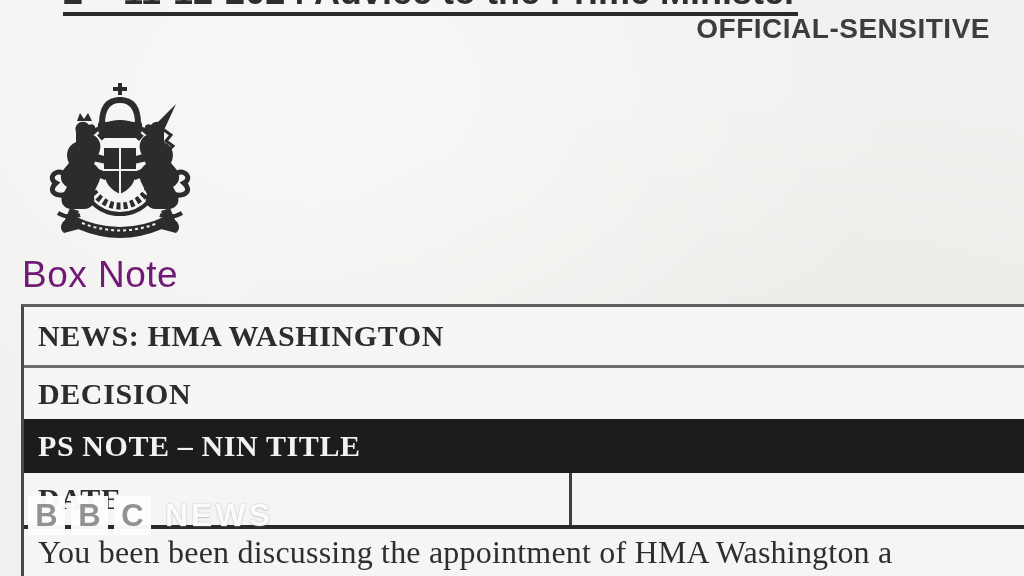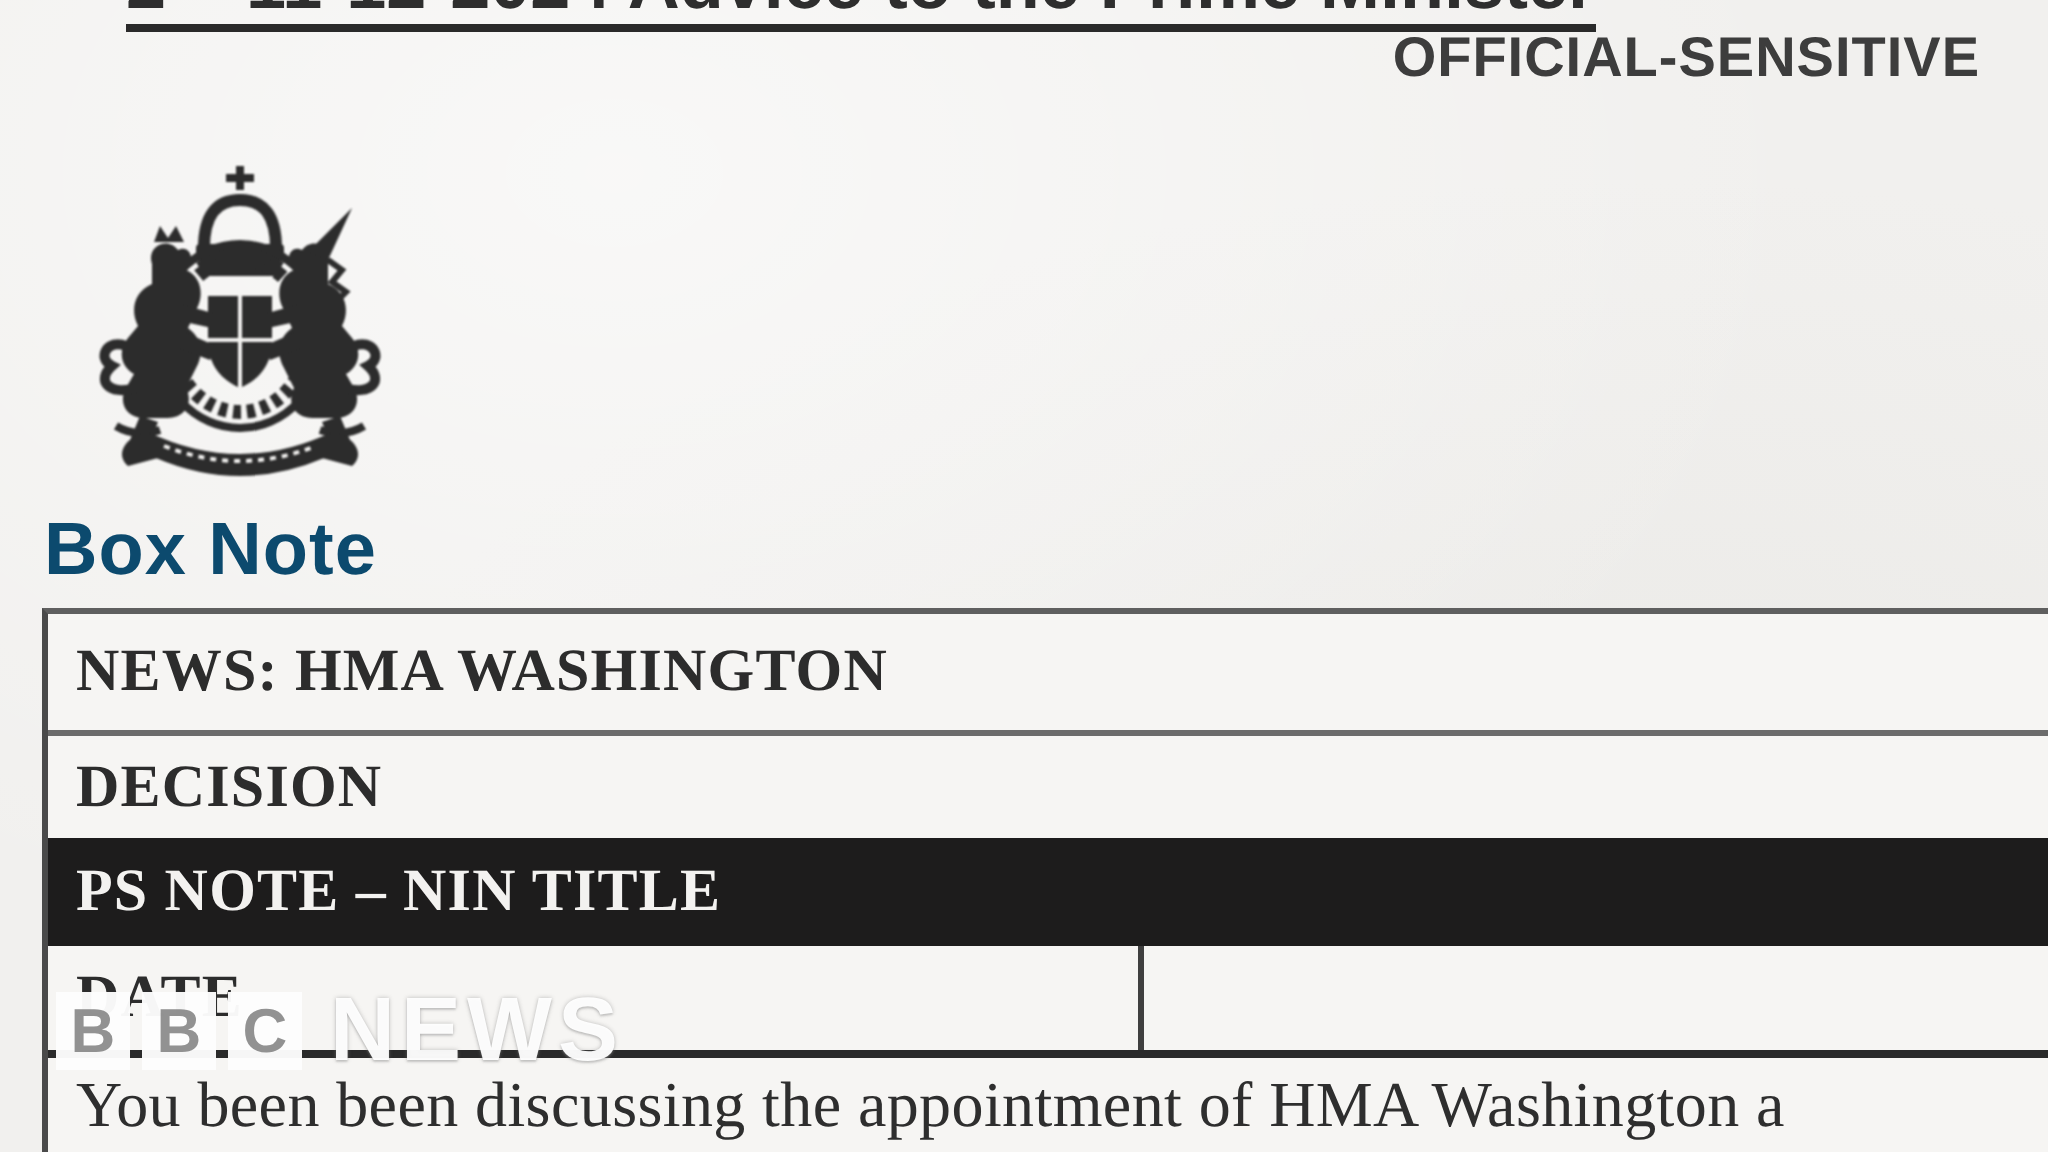--- a/index.html
+++ b/index.html
@@ -26,21 +26,21 @@
   }
 
   
   .crest{position:absolute;left:24px;top:70px;width:192px;height:175px;filter:blur(.4px);opacity:.94;}
   .crest svg{width:100%;height:100%;}
   .crest .ink{fill:#1f1f1f;}
   .crest .stk{fill:none;stroke:#1f1f1f;}
 
   .doc-heading{
     position:absolute;left:22px;top:254px;
-    font-size:37px;font-weight:700;color:#0c4a6e;letter-spacing:.5px;
+    font-size:37px;font-weight:400;color:#701a75;letter-spacing:.5px;
   }
 
   
   .doc-table{
     position:absolute;left:21px;top:304px;width:1012px;
     border-left:3px solid #4a4a4a;border-top:3px solid #5f5f5f;
     background:#f6f5f3;
     font-family:"Liberation Serif","DejaVu Serif",serif;
   }
   .row{display:flex;align-items:center;padding-left:14px;
@@ -53,21 +53,21 @@
                   padding-left:14px;border-right:3px solid #3f3f3f;box-sizing:border-box;}
   .date-cell-right{flex:1;height:100%;}
   .row-body{height:47px;align-items:flex-start;padding-top:5px;
             font-weight:400;font-size:32px;letter-spacing:.2px;color:#2e2e2e;}
 
   
   .wm{position:absolute;left:28px;top:495px;display:flex;align-items:flex-end;z-index:5;}
   .wm-box{width:37px;height:39px;margin-right:6px;background:rgba(253,253,253,.97);
           display:flex;align-items:center;justify-content:center;
           font-weight:700;font-size:31px;color:rgba(122,122,122,.82);}
-  .wm-news{margin-left:8px;font-weight:700;font-size:45px;line-height:40px;letter-spacing:3px;
+  .wm-news{margin-left:8px;font-weight:700;font-size:32px;line-height:40px;letter-spacing:3px;
            color:rgba(255,255,255,.95);
            text-shadow:0 0 2px rgba(120,120,120,.45), 0 1px 1px rgba(140,140,140,.3);}
 </style>
 </head>
 <body>
 
 <div class="scan">
 
   <div class="top-line">2 – 11-12-2024 Advice to the Prime Minister</div>
 

